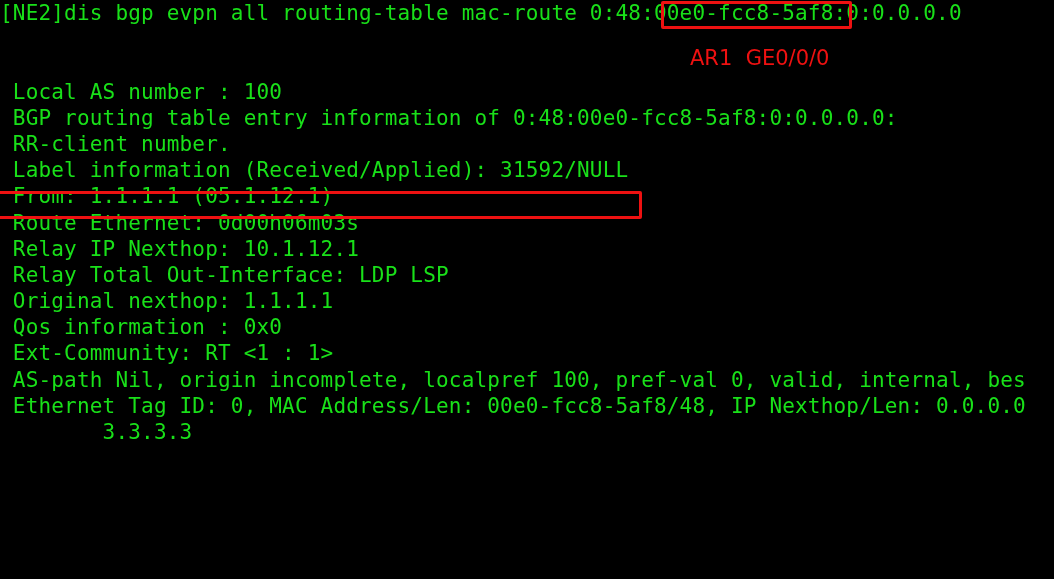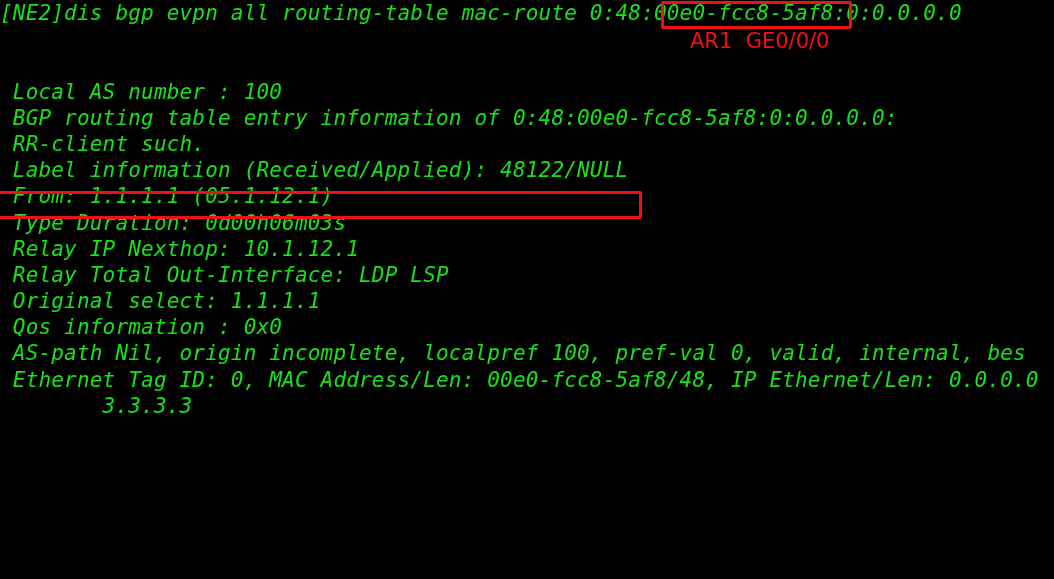--- a/index.html
+++ b/index.html
@@ -28,21 +28,20 @@
   .term-line {
     font-family: "DejaVu Sans Mono", monospace;
     font-size: 21px;
     line-height: 26.2px;
     height: 26.2px;
     color: #19e019;
     white-space: pre;
     letter-spacing: 0.18px;
     margin: 0;
     padding: 0;
-    font-style: italic;
   }
 
   .term-line.blank {
     color: transparent;
   }
 
   
   .annot-box {
     position: absolute;
     border: 3px solid #ee1111;
@@ -69,43 +68,44 @@
     position: absolute;
     color: #ee1111;
     font-family: "DejaVu Sans", sans-serif;
     font-size: 21px;
     white-space: pre;
     font-weight: 400;
   }
 
   #annot-ar1 {
     left: 690px;
-    top: 29px;
+    top: 46px;
   }
 </style>
 </head>
 <body>
 
 <div id="terminal">
   <div id="term-lines">
       <div class="term-line">[NE2]dis bgp evpn all routing-table mac-route 0:48:00e0-fcc8-5af8:0:0.0.0.0</div>
       <div class="term-line blank"></div>
       <div class="term-line blank"></div>
       <div class="term-line"> Local AS number : 100</div>
       <div class="term-line"> BGP routing table entry information of 0:48:00e0-fcc8-5af8:0:0.0.0.0:</div>
-      <div class="term-line"> RR-client such.</div>
-      <div class="term-line"> Label information (Received/Applied): 48122/NULL</div>
+      <div class="term-line"> RR-client number.</div>
+      <div class="term-line"> Label information (Received/Applied): 31592/NULL</div>
       <div class="term-line"> From: 1.1.1.1 (05.1.12.1)</div>
-      <div class="term-line"> Type Duration: 0d00h06m03s</div>
+      <div class="term-line"> Route Ethernet: 0d00h06m03s</div>
       <div class="term-line"> Relay IP Nexthop: 10.1.12.1</div>
       <div class="term-line"> Relay Total Out-Interface: LDP LSP</div>
-      <div class="term-line"> Original select: 1.1.1.1</div>
+      <div class="term-line"> Original nexthop: 1.1.1.1</div>
       <div class="term-line"> Qos information : 0x0</div>
+      <div class="term-line"> Ext-Community: RT &lt;1 : 1&gt;</div>
       <div class="term-line"> AS-path Nil, origin incomplete, localpref 100, pref-val 0, valid, internal, bes</div>
-      <div class="term-line"> Ethernet Tag ID: 0, MAC Address/Len: 00e0-fcc8-5af8/48, IP Ethernet/Len: 0.0.0.0</div>
+      <div class="term-line"> Ethernet Tag ID: 0, MAC Address/Len: 00e0-fcc8-5af8/48, IP Nexthop/Len: 0.0.0.0</div>
       <div class="term-line">        3.3.3.3</div>
     </div>
 
   <div class="annot-box" id="box-mac"></div>
 
   <div class="annot-box" id="box-label"></div>
 
   <div class="annot-text" id="annot-ar1">AR1  GE0/0/0</div>
 </div>
 

